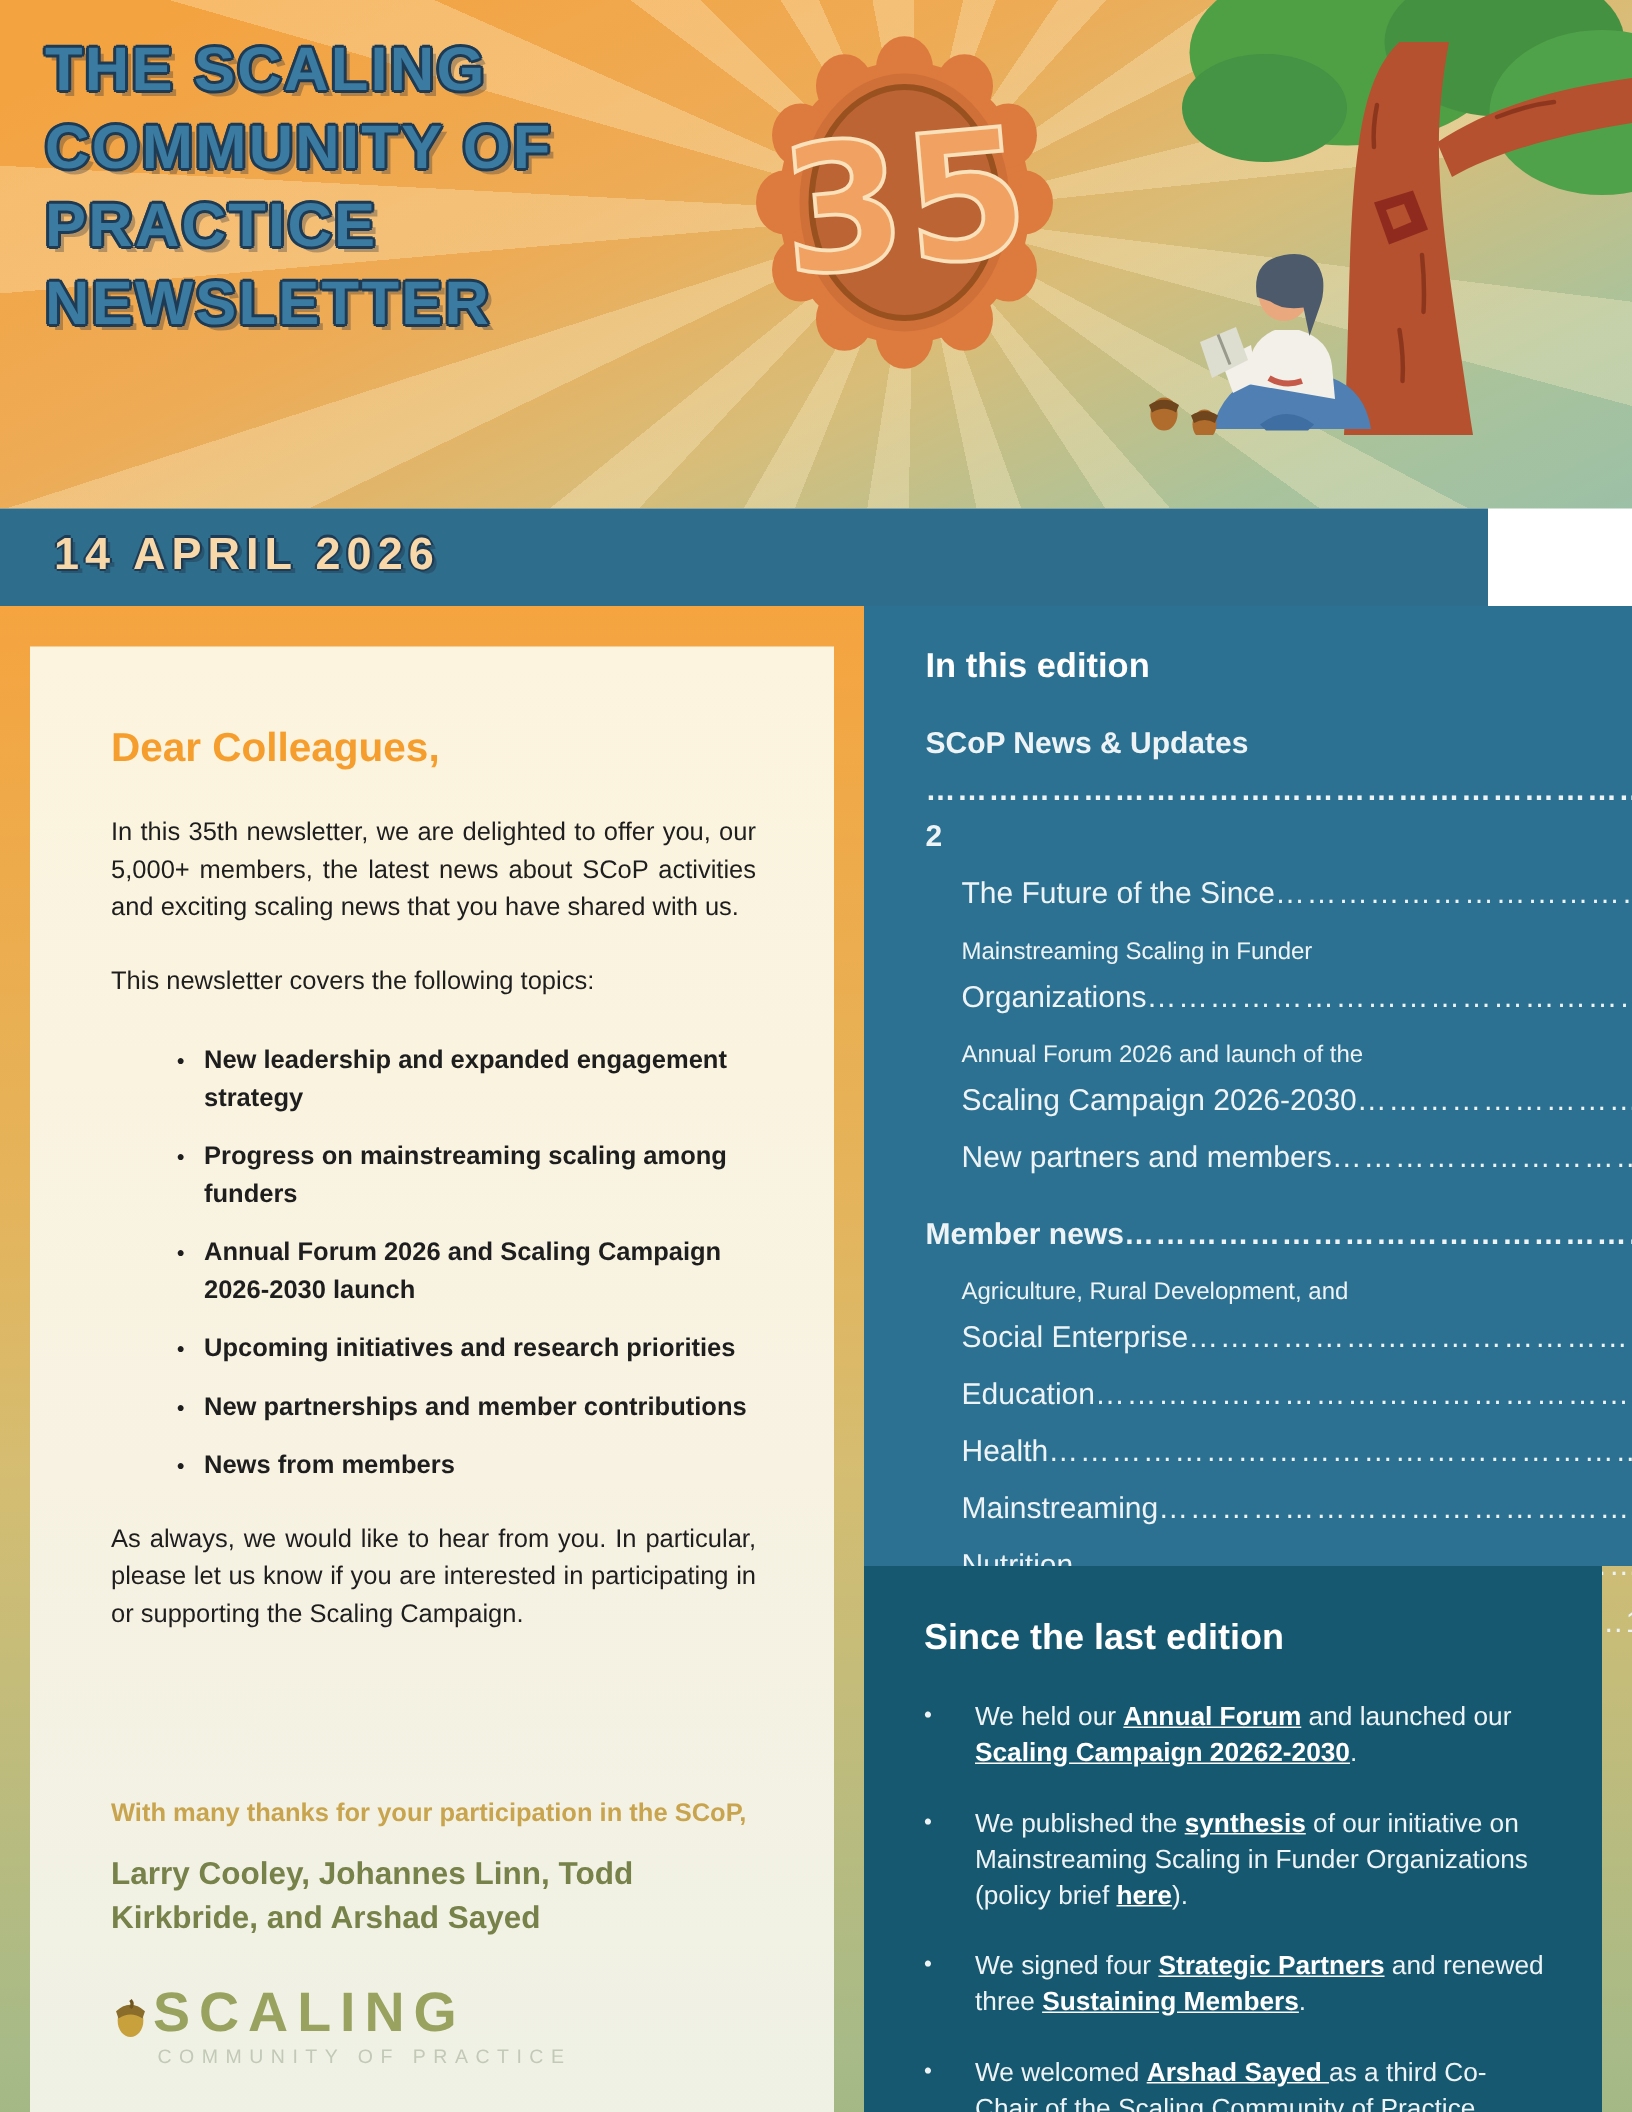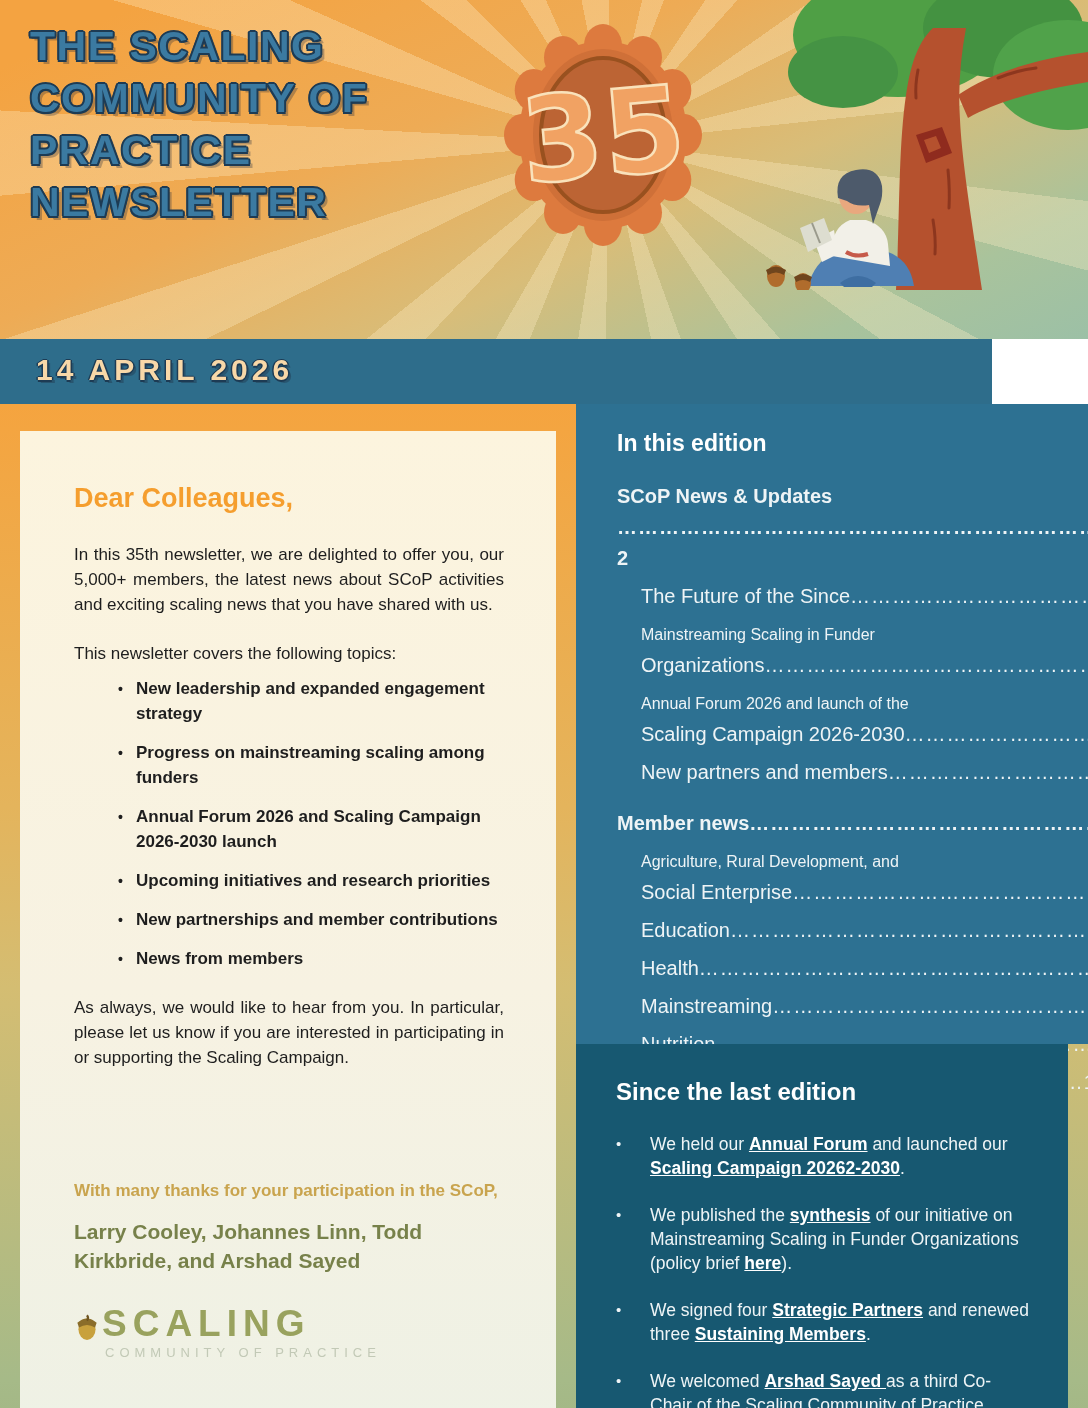--- a/index.html
+++ b/index.html
@@ -33,21 +33,21 @@
     background:linear-gradient(#f5a43f 0%,#e4b45c 38%,#d4bd72 55%,#a6ba88 92%,#a0b583 100%);}
 
   
   .card{position:absolute;left:20px;top:27px;width:536px;height:1013px;overflow:hidden;
     background:linear-gradient(#fcf4de 0%,#f7f2e2 55%,#eef1e5 100%);
     padding:52px 52px 0 54px;box-sizing:border-box;color:#1e1e1e;}
   .greeting{margin:0;font-size:27px;font-weight:bold;color:#f59e2e;}
   .card p{font-size:17px;line-height:25px;margin:0;}
   .p-intro{margin-top:28px !important;text-align:justify;}
   .p-topics{margin-top:24px !important;}
-  .topics{list-style:none;margin:10px 0 0 44px;padding:0;}
+  .topics{list-style:none;margin:28px 0 0 44px;padding:0;}
   .topics li{position:relative;padding-left:18px;margin-bottom:14px;
     font-size:17px;line-height:25px;font-weight:bold;}
   .topics li::before{content:"•";position:absolute;left:0;top:1px;font-size:14px;}
   .p-closing{margin-top:24px !important;text-align:justify;}
   .thanks{margin-top:108px !important;font-weight:bold;color:#c9a44e;font-size:17px;}
   .signatories{margin-top:14px !important;font-size:21px !important;line-height:29px !important;
     font-weight:bold;color:#77814a;}
   .logo{display:flex;align-items:flex-start;margin-top:30px;}
   .logo svg{margin-top:6px;margin-right:2px;}
   .logo-text{display:flex;flex-direction:column;}

